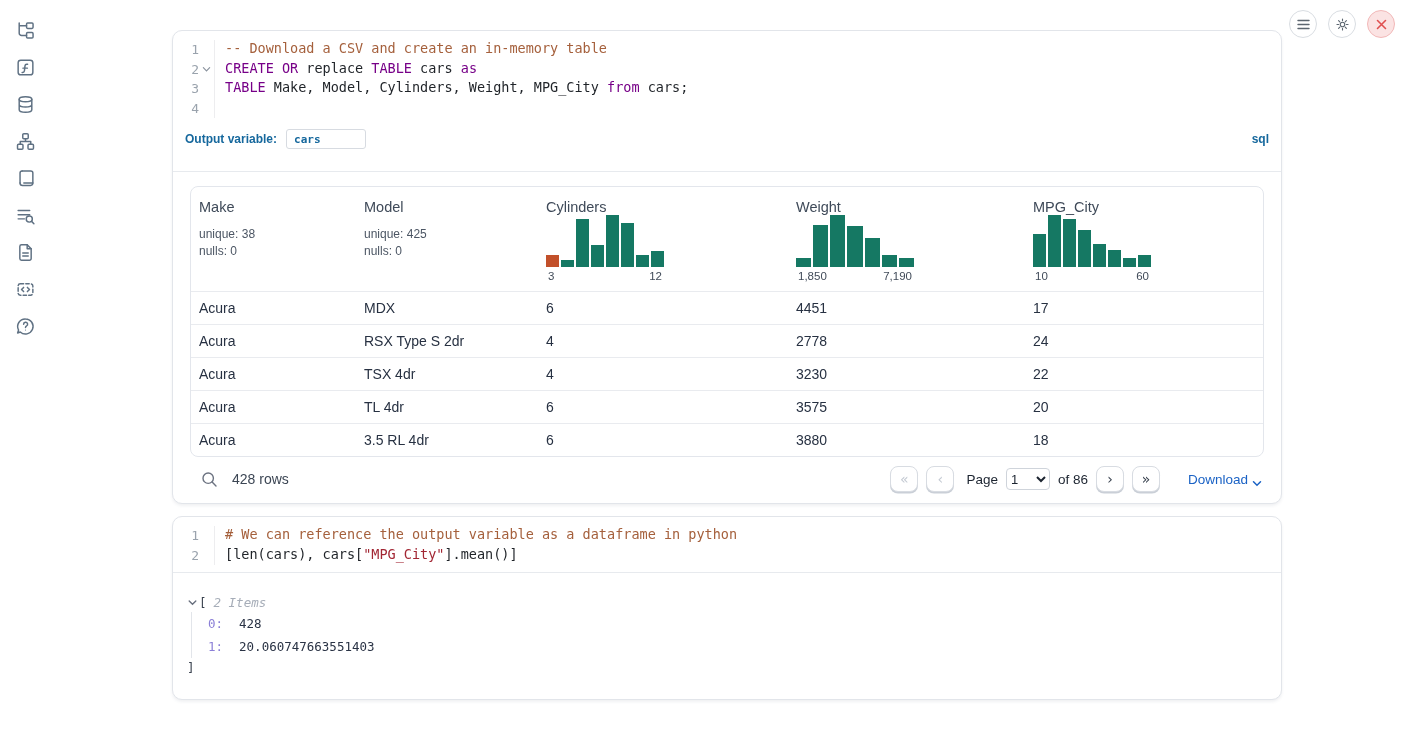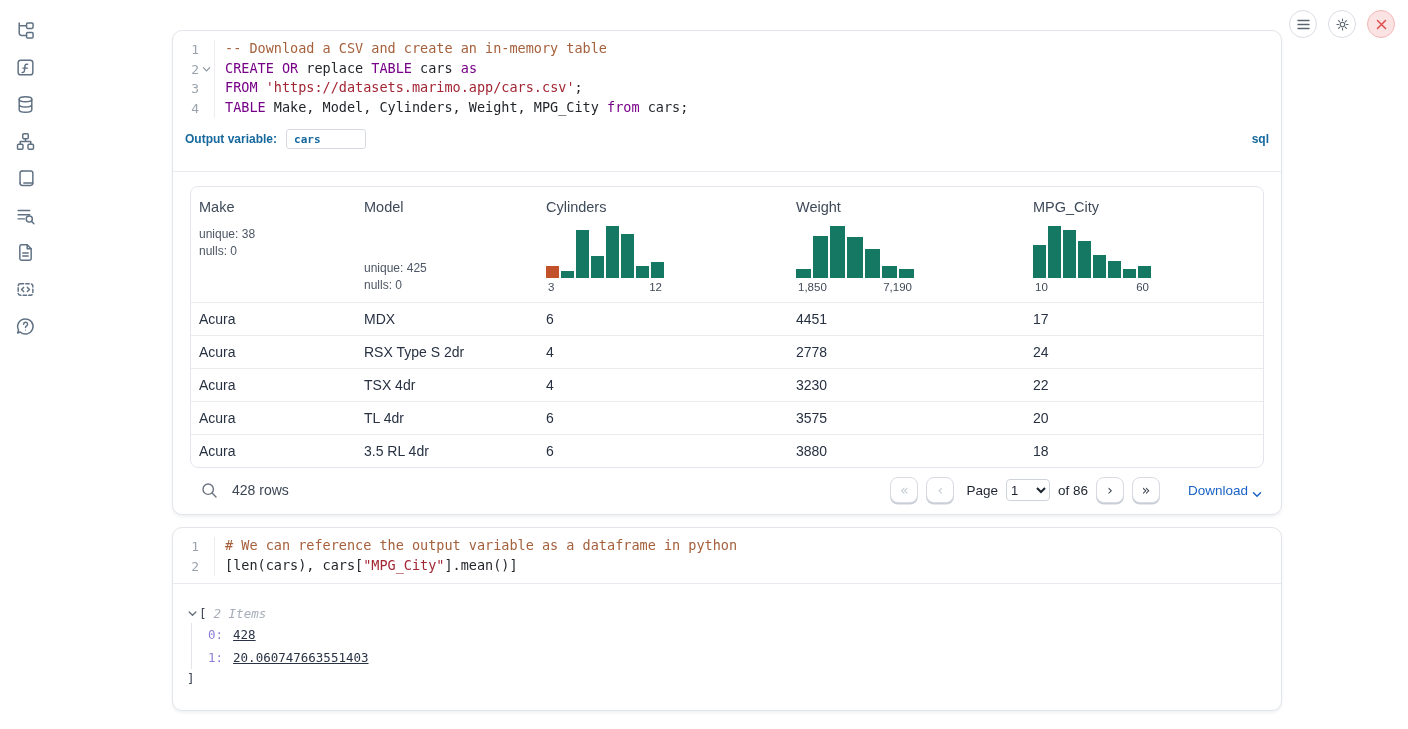--- a/index.html
+++ b/index.html
@@ -47,21 +47,21 @@
                   font:700 11px "DejaVu Sans Mono", monospace; color:#16689d; padding:0 7px; }
   .lang-badge { margin-left:auto; font-size:12px; font-weight:700; color:#16689d; cursor:pointer; }
 
   
   .table-wrap { padding:14px 17px 0; }
   .tbl { border:1px solid #e3e6ec; border-radius:8px; overflow:hidden; }
   .thead { display:flex; }
   .th { padding:12px 8px 9px; display:flex; flex-direction:column; cursor:pointer; }
   .th-label { font-size:14.5px; color:#3f4a59; }
   .th-sub { margin-top:11px; font-size:12px; color:#4c5664; line-height:16.5px; }
-  .c0 { width:165px; } .c1 { width:182px;gap:34px; } .c2 { width:250px; } .c3 { width:237px; } .c4 { flex:1; }
+  .c0 { width:165px; } .c1 { width:182px; } .c2 { width:250px; } .c3 { width:237px; } .c4 { flex:1; }
   .hist { margin-top:auto; width:118px; }
   .bars { display:flex; align-items:flex-end; gap:2px; height:52px; }
   .bar { flex:1; }
   .hist-labels { display:flex; justify-content:space-between; font-size:11.5px;
                  color:#414b59; margin-top:3px; padding:0 2px; }
   .trow { display:flex; border-top:1px solid #e9ebef; height:33px; align-items:center; }
   .td { padding:0 8px; font-size:14px; color:#273142; white-space:nowrap; overflow:hidden; }
 
   
   .tfoot { display:flex; align-items:center; height:46px; padding:0 2px 2px; }
@@ -82,21 +82,21 @@
   
   .py-out { border-top:1px solid #e7eaee; padding:22px 0 14px 14px; min-height:127px;
             font:12.5px "DejaVu Sans Mono", monospace; color:#2a3345; }
   .tree-head { display:flex; align-items:center; }
   .tree-head .chev { color:#6b7280; display:flex; margin-right:1px; cursor:pointer; }
   .bracket { color:#3b4350; }
   .items { color:#a6adb8; font-style:italic; margin-left:7px; }
   .tree-body { margin-left:4px; border-left:1px solid #e2e5ea; padding-left:16px; margin-top:2px; }
   .entry { line-height:23px; }
   .key { color:#8b7fd7; }
-  .val { color:#2a3345; margin-left:10px;text-decoration:underline; }
+  .val { color:#2a3345; margin-left:16px; }
   .bracket-close { line-height:20px; }
 </style>
 </head>
 <body>
 
 <nav class="sidebar">
   <span class="side-icon">
     <svg viewBox="0 0 20 20" fill="none" stroke="currentColor" stroke-width="1.4" stroke-linecap="round" stroke-linejoin="round">
       <rect x="11" y="2.8" width="6.2" height="5.2" rx="1"></rect>
         <rect x="11" y="12" width="6.2" height="5.2" rx="1"></rect>
@@ -205,21 +205,20 @@
             <span class="fold"></span>
           </div>
           <div class="gutter-row">
             <span class="ln">4</span>
             <span class="fold"></span>
           </div>
         </div>
         <div class="code-col">
           <div class="code-row"><span class="tok-cmt">-- Download a CSV and create an in-memory table</span></div>
           <div class="code-row"><span class="tok-kw">CREATE</span><span class="tok-pln"> </span><span class="tok-kw">OR</span><span class="tok-pln"> replace </span><span class="tok-kw">TABLE</span><span class="tok-pln"> cars </span><span class="tok-kw">as</span></div>
-          <div class="code-row"><span class="tok-kw">FROM</span><span class="tok-pln"> </span><span class="tok-str">'https://datasets.marimo.app/cars.csv'</span><span class="tok-pln">;</span></div>
           <div class="code-row"><span class="tok-kw">TABLE</span><span class="tok-pln"> Make, Model, Cylinders, Weight, MPG_City </span><span class="tok-kw">from</span><span class="tok-pln"> cars;</span></div>
         </div>
       </div>
     <div class="outvar">
       <span class="outvar-label">Output variable:</span>
       <input class="outvar-input" value="cars" style="">
       <span class="lang-badge">sql</span>
     </div>
 
     <div class="table-wrap">

